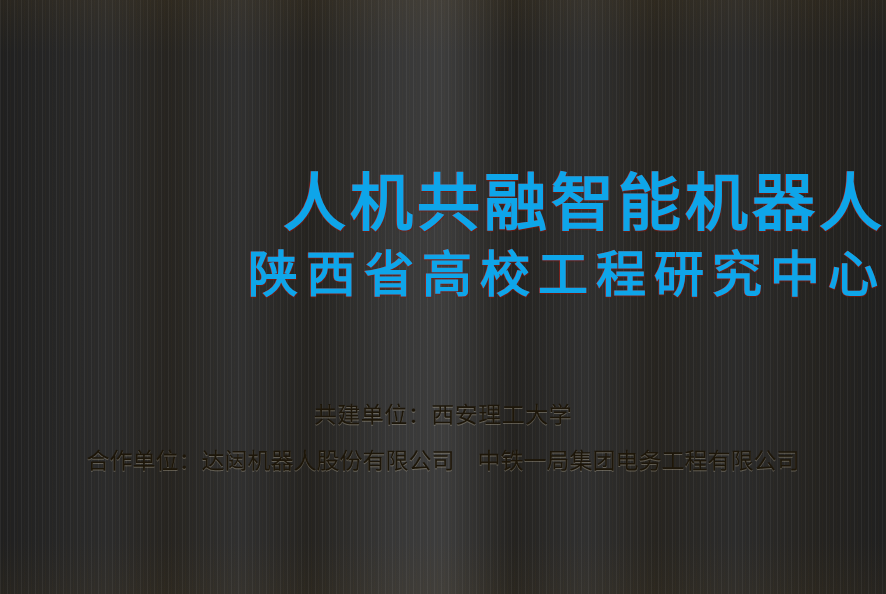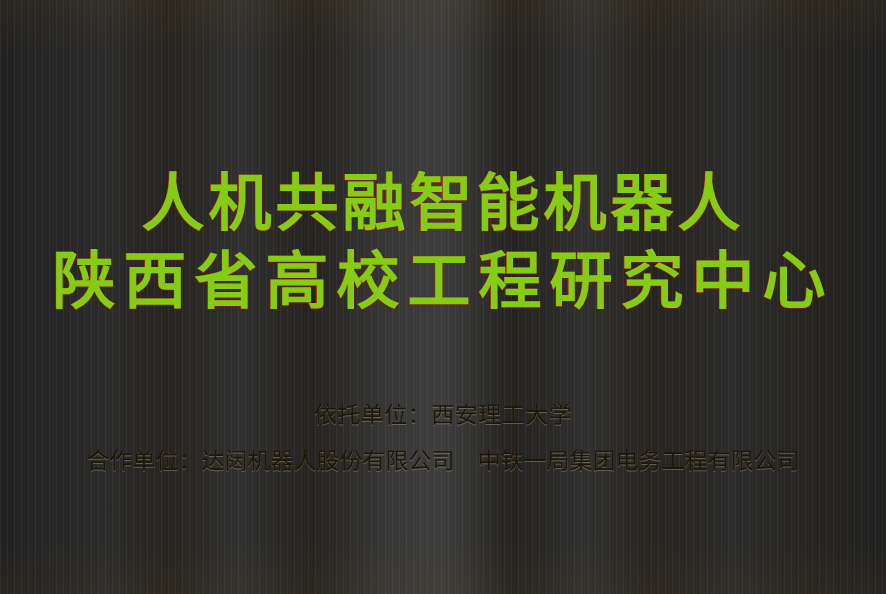--- a/index.html
+++ b/index.html
@@ -102,40 +102,40 @@
   .title-block {
     position: absolute;
     left: 0;
     right: 0;
     top: 172px;
     text-align: center;
   }
 
   .title-line {
     display: block;
-    color: #84cc16;
+    color: #0ea5e9;
     font-family: "DejaVu Serif", "Liberation Serif", serif;
     font-weight: 700;
-    text-align: center;
+    text-align: right;
     white-space: nowrap;
     line-height: 1.0;
     text-shadow:
        0.5px 0.5px 0 rgba(150,12,8,0.55),
       -0.5px 0 0 rgba(212,26,18,0.9),
        0 1px 1.5px rgba(120,60,10,0.25);
   }
 
   .title-line.l1 {
     font-size: 63px;
     letter-spacing: 4px;
     margin-bottom: 15px;
   }
 
   .title-line.l2 {
-    font-size: 63px;
+    font-size: 50px;
     letter-spacing: 8px;
   }
 
   
   .affil-block {
     position: absolute;
     left: 0;
     right: 0;
     top: 392px;
     text-align: center;
@@ -168,18 +168,18 @@
   <div class="vignette"></div>
 
   <div class="content">
 
     <div class="title-block">
       <span class="title-line l1">人机共融智能机器人</span>
       <span class="title-line l2">陕西省高校工程研究中心</span>
     </div>
 
     <div class="affil-block">
-      <span class="affil-line l1">依托单位：西安理工大学</span>
+      <span class="affil-line l1">共建单位：西安理工大学</span>
       <span class="affil-line l3">合作单位：达闼机器人股份有限公司　中铁一局集团电务工程有限公司</span>
     </div>
 
   </div>
 </div>
 
 </body></html>

